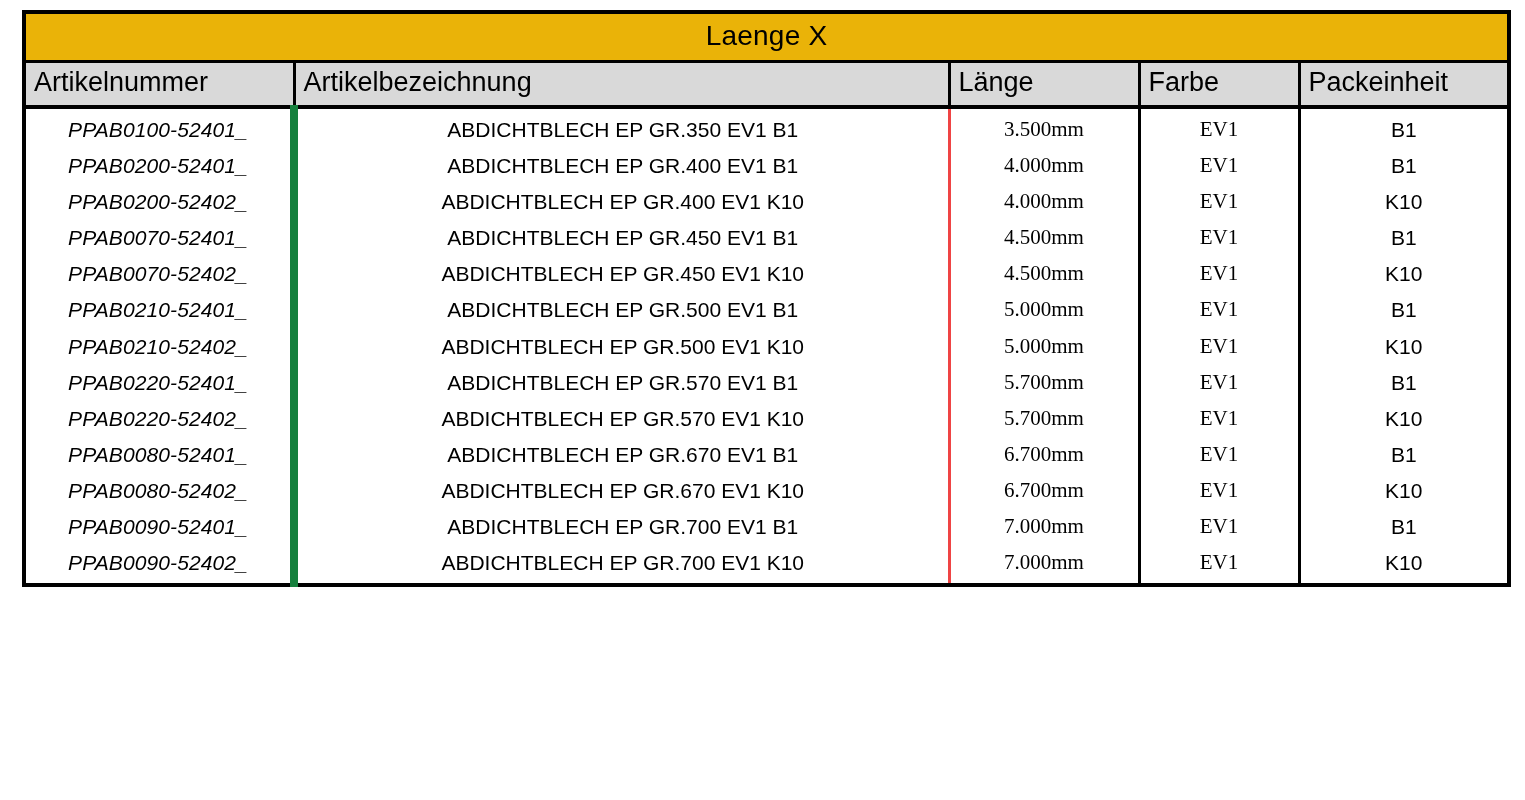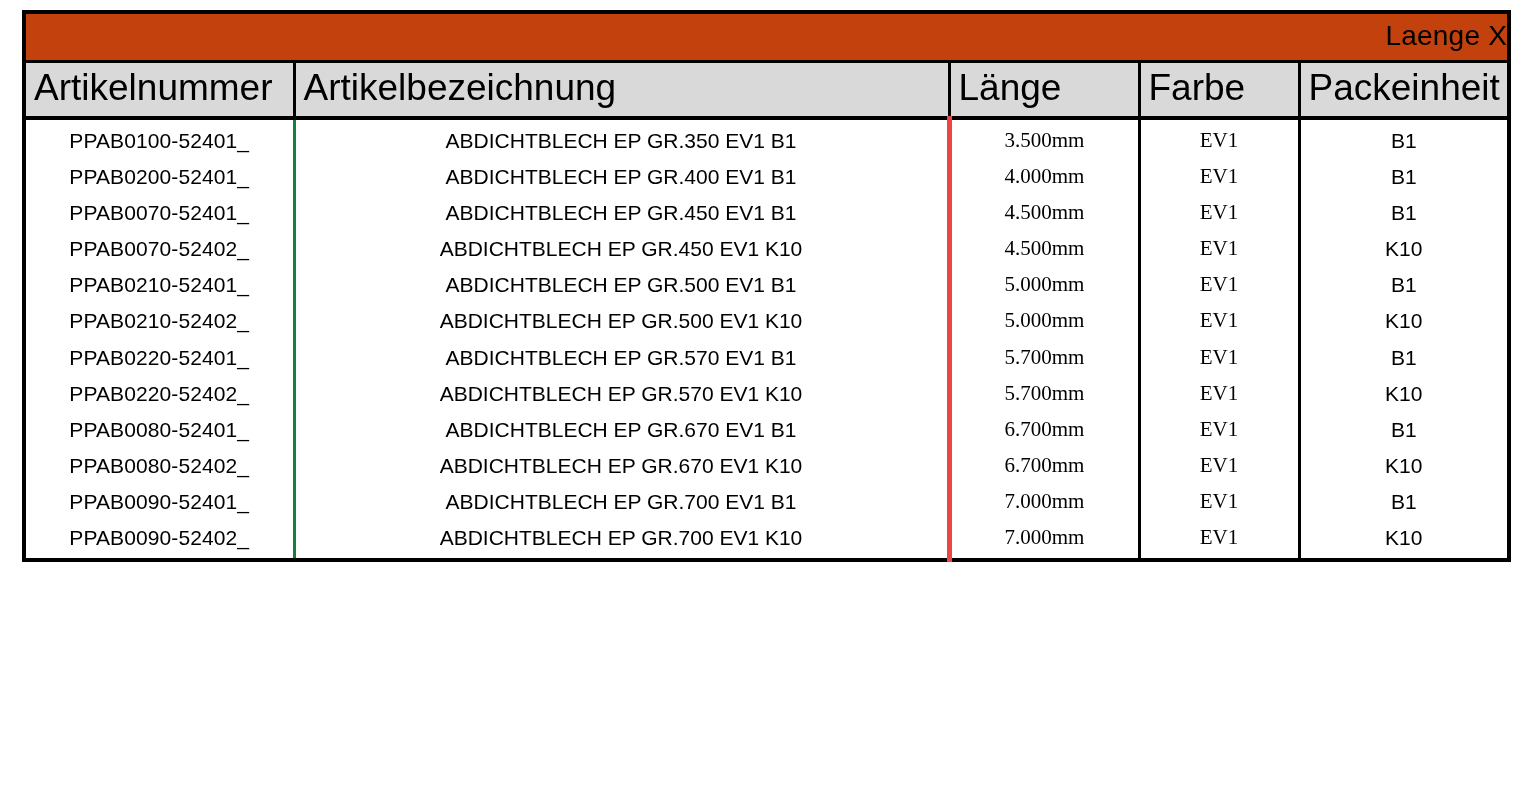--- a/index.html
+++ b/index.html
@@ -27,54 +27,55 @@
     table-layout: fixed;
     border: 4px solid #000000;
   }
   table.article-table col.c-num      { width: 270px; }
   table.article-table col.c-desc     { width: 655px; }
   table.article-table col.c-len      { width: 190px; }
   table.article-table col.c-col      { width: 160px; }
   table.article-table col.c-pack     { width: 210px; }
 
   tr.title-row th {
-    background: #c2410c;
+    background: #eab308;
     border-bottom: 3px solid #000000;
     font-weight: normal;
     font-size: 28px;
-    text-align: right;
+    text-align: center;
     padding: 6px 0 8px 0;
     letter-spacing: 0.2px;
   }
   tr.header-row th {
     background: #d9d9d9;
     border-bottom: 4px solid #000000;
     border-right: 3px solid #000000;
     font-weight: normal;
-    font-size: 37px;
+    font-size: 27px;
     text-align: left;
     padding: 4px 6px 7px 8px;
     vertical-align: middle;
   }
   tr.header-row th.last { border-right: none; }
 
   tbody td {
     font-size: 21px;
     text-align: center;
     padding: 6px 4px 7px 4px;
     vertical-align: middle;
     border: none;
     line-height: 1.1;
   }
   tbody td.col-num {
-    border-right: 3px solid #15803d;
+    border-right: 8px solid #15803d;
     letter-spacing: 0.1px;
+    font-style: italic;
   }
   tbody td.col-desc {
-    border-right: 5px solid #ef4444;
+    border-right: 3px solid #ef4444;
   }
   tbody td.col-len {
     border-right: 3px solid #000000;
     font-family: Liberation Serif, serif;
   }
   tbody td.col-col {
     border-right: 3px solid #000000;
     font-family: Liberation Serif, serif;
   }
   tbody td.col-pack {
@@ -121,20 +122,27 @@
         <td class="col-pack">B1</td>
       </tr>
       <tr>
         <td class="col-num">PPAB0200-52401_</td>
         <td class="col-desc">ABDICHTBLECH EP GR.400 EV1 B1</td>
         <td class="col-len">4.000mm</td>
         <td class="col-col">EV1</td>
         <td class="col-pack">B1</td>
       </tr>
       <tr>
+        <td class="col-num">PPAB0200-52402_</td>
+        <td class="col-desc">ABDICHTBLECH EP GR.400 EV1 K10</td>
+        <td class="col-len">4.000mm</td>
+        <td class="col-col">EV1</td>
+        <td class="col-pack">K10</td>
+      </tr>
+      <tr>
         <td class="col-num">PPAB0070-52401_</td>
         <td class="col-desc">ABDICHTBLECH EP GR.450 EV1 B1</td>
         <td class="col-len">4.500mm</td>
         <td class="col-col">EV1</td>
         <td class="col-pack">B1</td>
       </tr>
       <tr>
         <td class="col-num">PPAB0070-52402_</td>
         <td class="col-desc">ABDICHTBLECH EP GR.450 EV1 K10</td>
         <td class="col-len">4.500mm</td>

